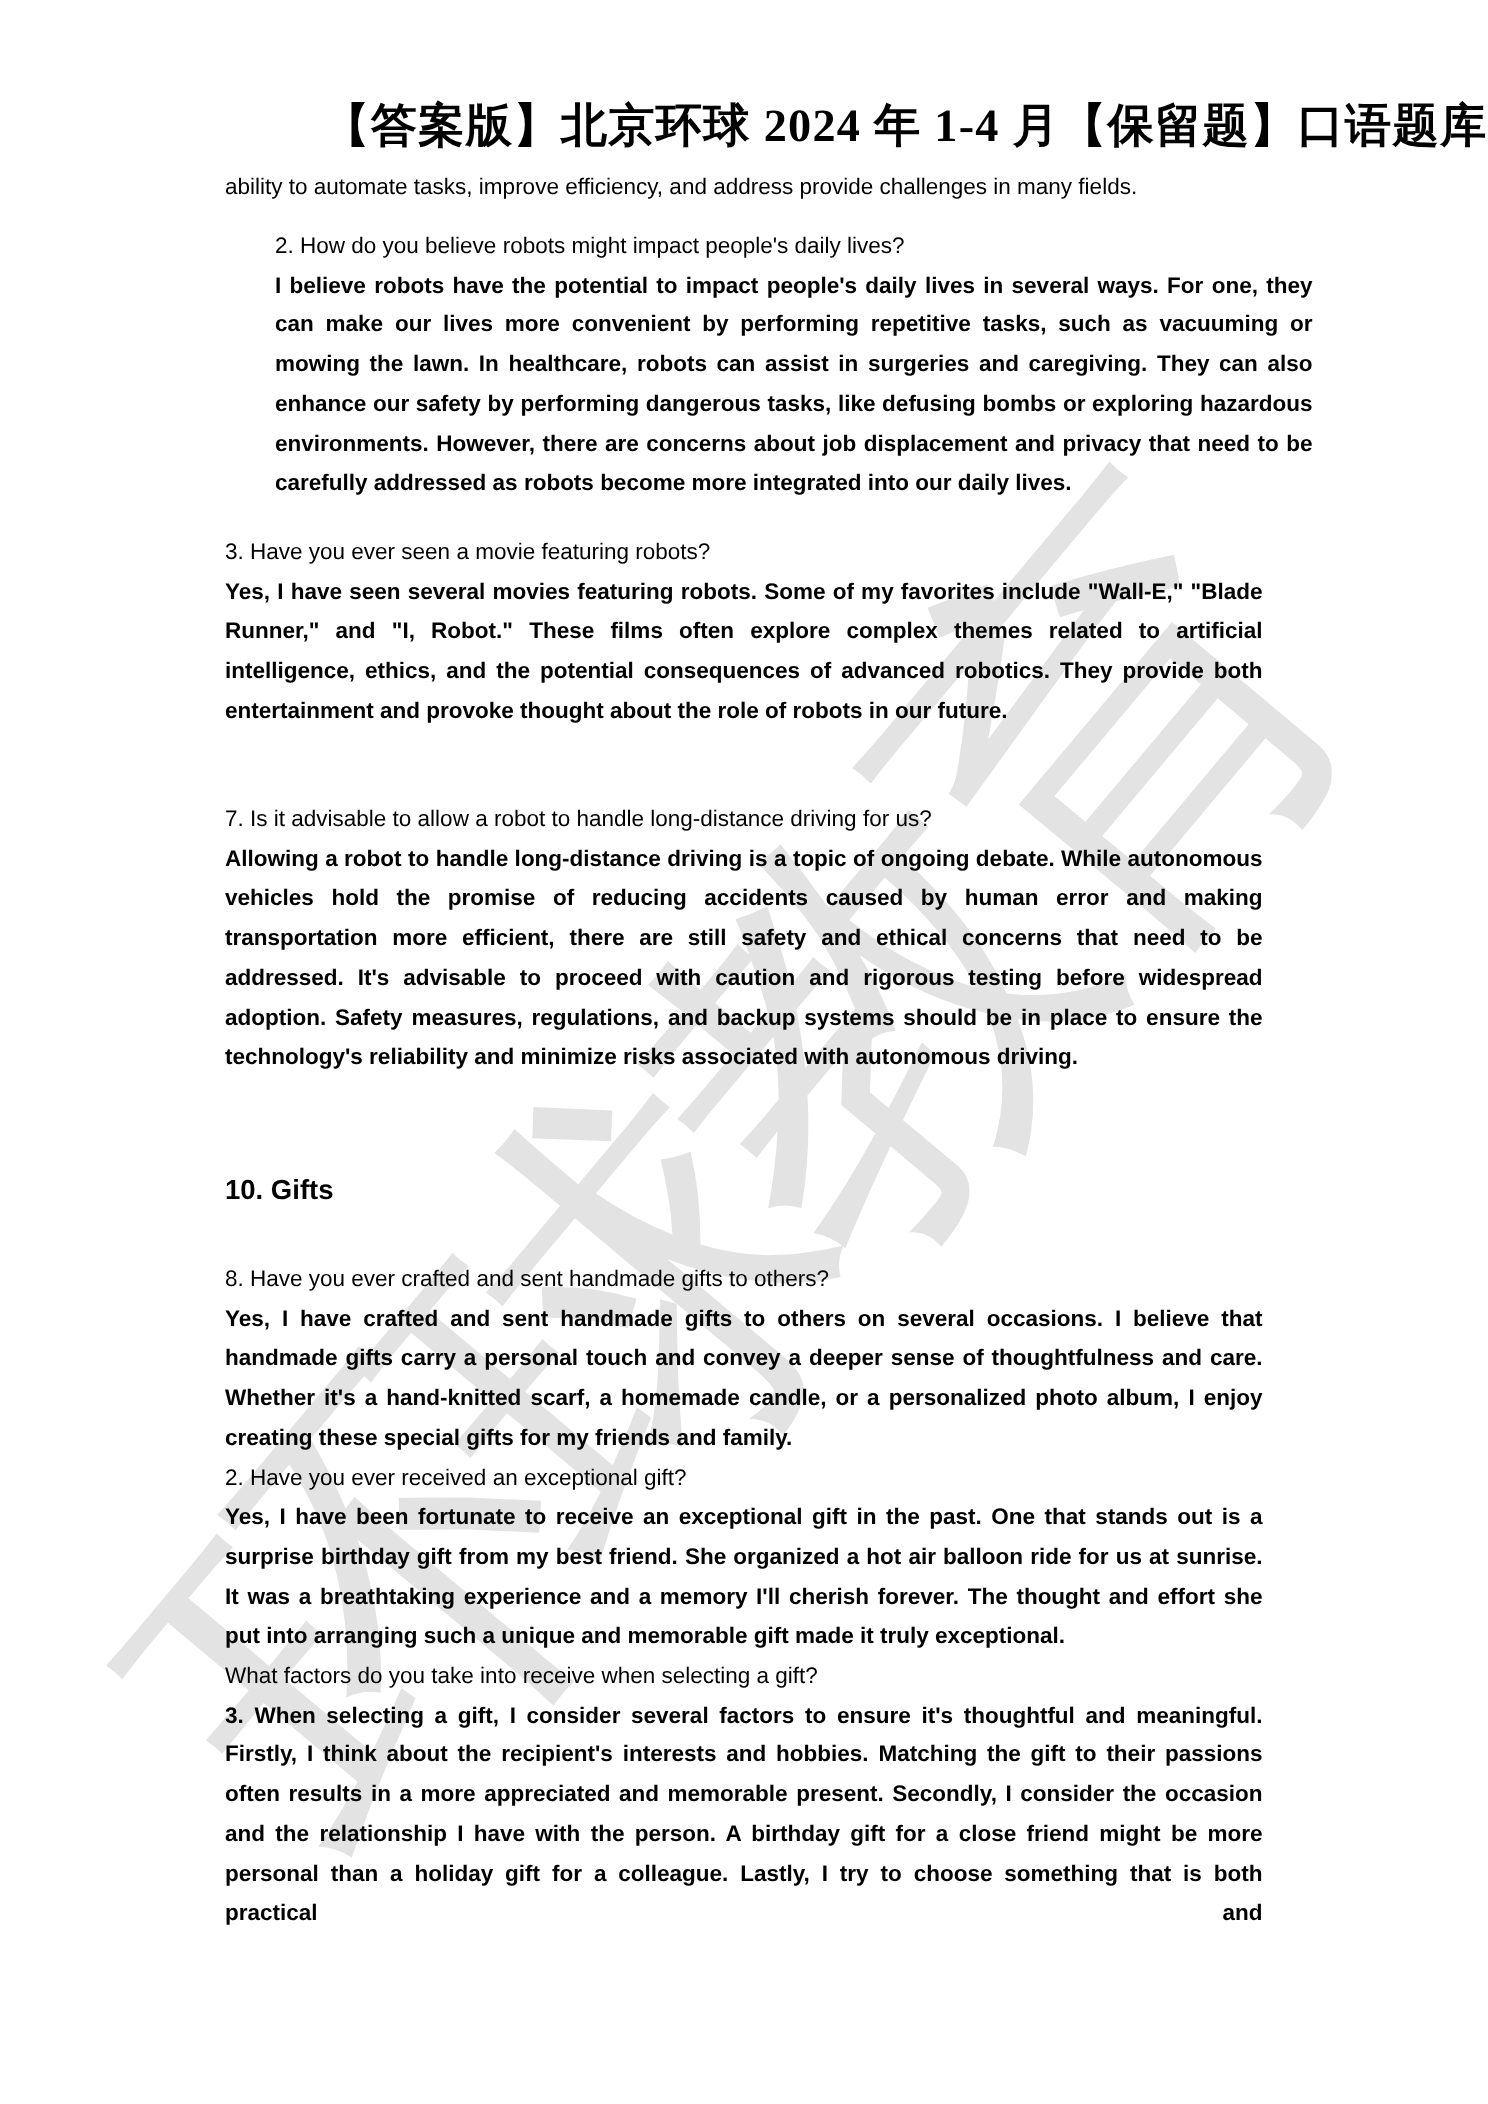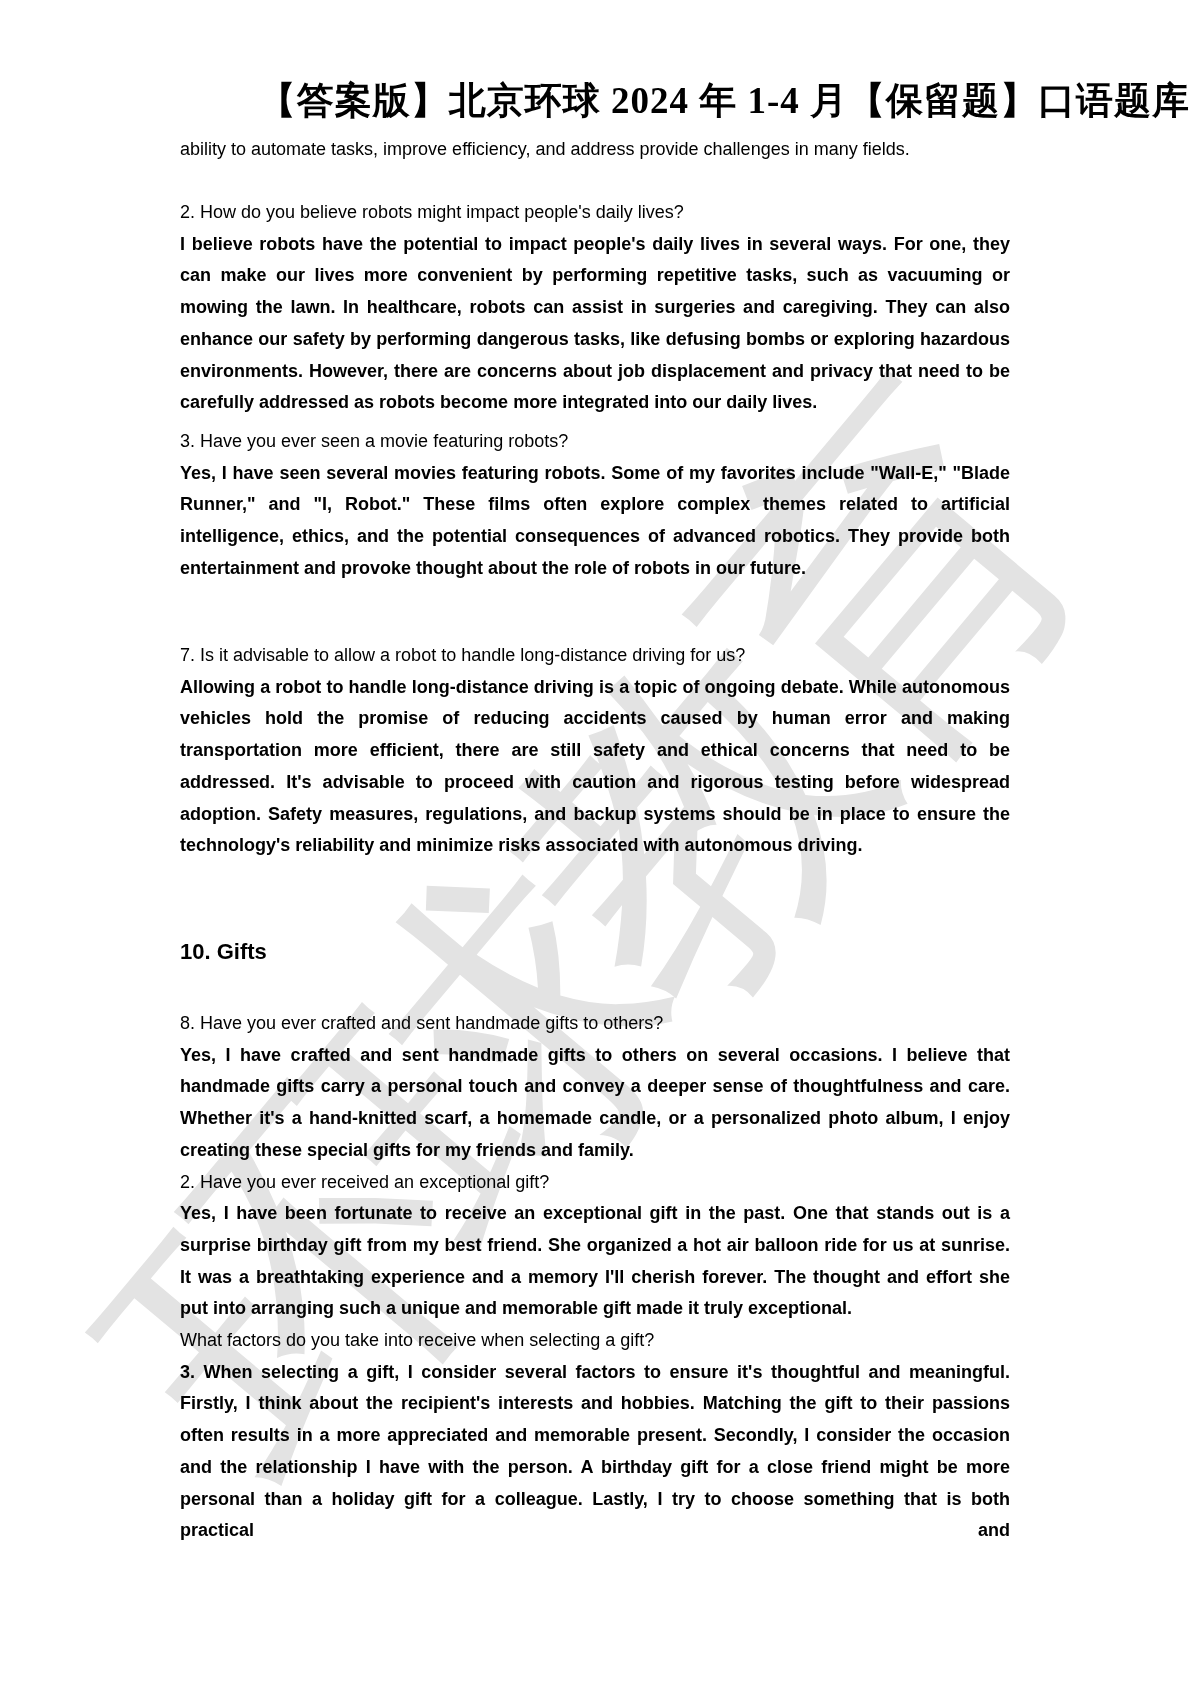--- a/index.html
+++ b/index.html
@@ -45,21 +45,21 @@
   }
   .block {
     position: absolute;
     left: 180px;
     width: 830px;
     font-size: 18px;
     line-height: 31.7px;
     z-index: 1;
   }
   .cont-line        { top: 134px; }
-  .qa-robots-2      { top: 197px; }
+  .qa-robots-2      { top: 181px; margin-left: 40px; }
   .qa-robots-3      { top: 426px; }
   .qa-robots-4      { top: 640px; }
   .section-heading  {
     top: 935px;
     font-size: 22px;
     font-weight: 700;
     line-height: 34px;
   }
   .gifts-block      { top: 1008px; }
   .question {

